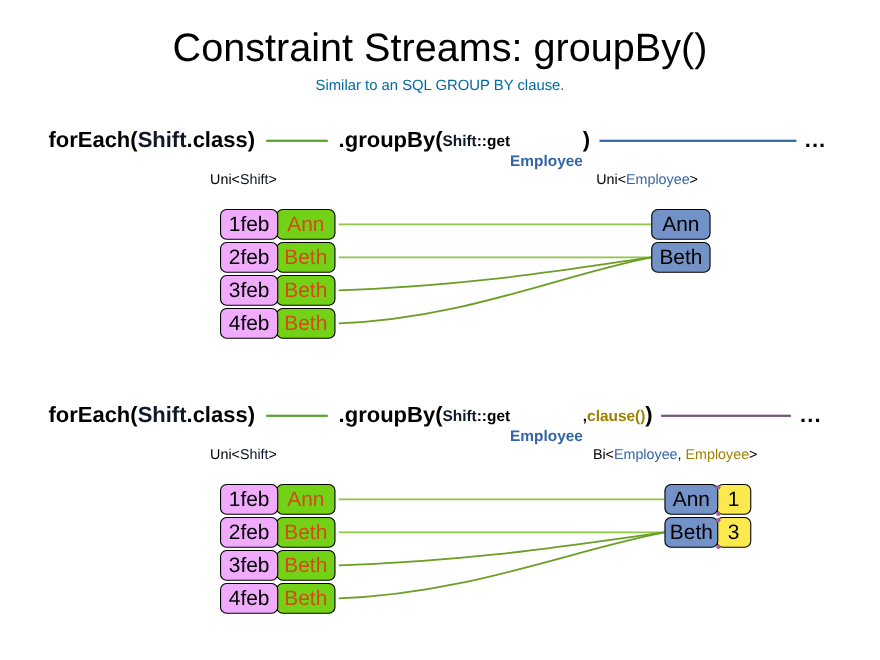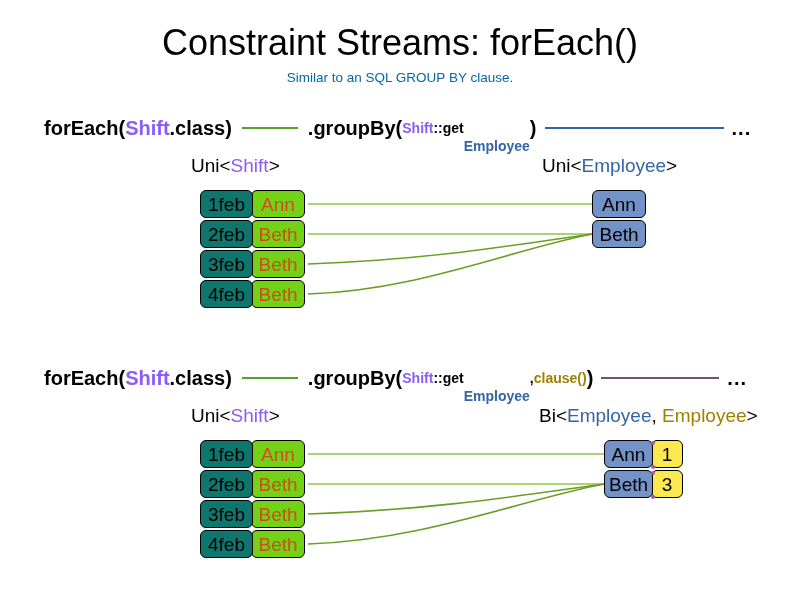--- a/index.html
+++ b/index.html
@@ -49,21 +49,21 @@
   .code-row {
     position: absolute;
     height: 26px;
     display: flex;
     align-items: center;
     font-size: 20px;
     white-space: nowrap;
     color: #000;
   }
   .code-row .seg { display: inline-block; font-weight: bold; }
-  .c-green  { color: #8b5cf6; }
+  .c-green  { color: #0f172a; }
   .c-blue   { color: #3465a4; margin-top: 36px; }
   .c-gold   { color: #a08000; }
   .c-black  { color: #000000; }
 
   
   .small-code {
     font-size: 14px;
   }
 
   
@@ -79,21 +79,21 @@
 
   .ellipsis {
     font-size: 20px;
     color: #000;
     letter-spacing: 1px;
   }
 
   
   .type-label {
     position: absolute;
-    font-size: 19px;
+    font-size: 13px;
     white-space: nowrap;
     color: #000;
   }
 
   
   .tuple {
     position: absolute;
     display: flex;
     align-items: stretch;
     height: 28px;
@@ -104,21 +104,21 @@
     border-radius: 6px;
     display: flex;
     align-items: center;
     justify-content: center;
     font-size: 19px;
     line-height: 1;
     height: 28px;
     position: relative;
   }
   .cell-shift-date {
-    background: #0f766e;
+    background: #f0abfc;
     color: #000;
     width: 53px;
     margin-right: -2px;
     z-index: 2;
   }
   .cell-shift-emp {
     background: #73d216;
     color: #d14b1b;
     width: 54px;
     z-index: 1;
@@ -158,21 +158,21 @@
     width: 800px;
     height: 600px;
     pointer-events: none;
   }
 </style>
 </head>
 <body>
 
 <div id="stage">
 
-  <div class="title">Constraint Streams: forEach()</div>
+  <div class="title">Constraint Streams: groupBy()</div>
   <div class="subtitle">Similar to an SQL GROUP BY clause.</div>
 
   <svg class="links" width="800" height="600" viewBox="0 0 800 600">
 
     <g>
       <path d="M308,204 L592,204" stroke="#8ec646" stroke-width="1.6" fill="none"></path>
       <path d="M308,234 L592,234" stroke="#8ec646" stroke-width="1.6" fill="none"></path>
       <path d="M308,264 C430,260 520,244 592,234" stroke="#6a9e25" stroke-width="1.6" fill="none"></path>
       <path d="M308,294 C420,290 510,250 592,234" stroke="#6a9e25" stroke-width="1.6" fill="none"></path>
     </g>

